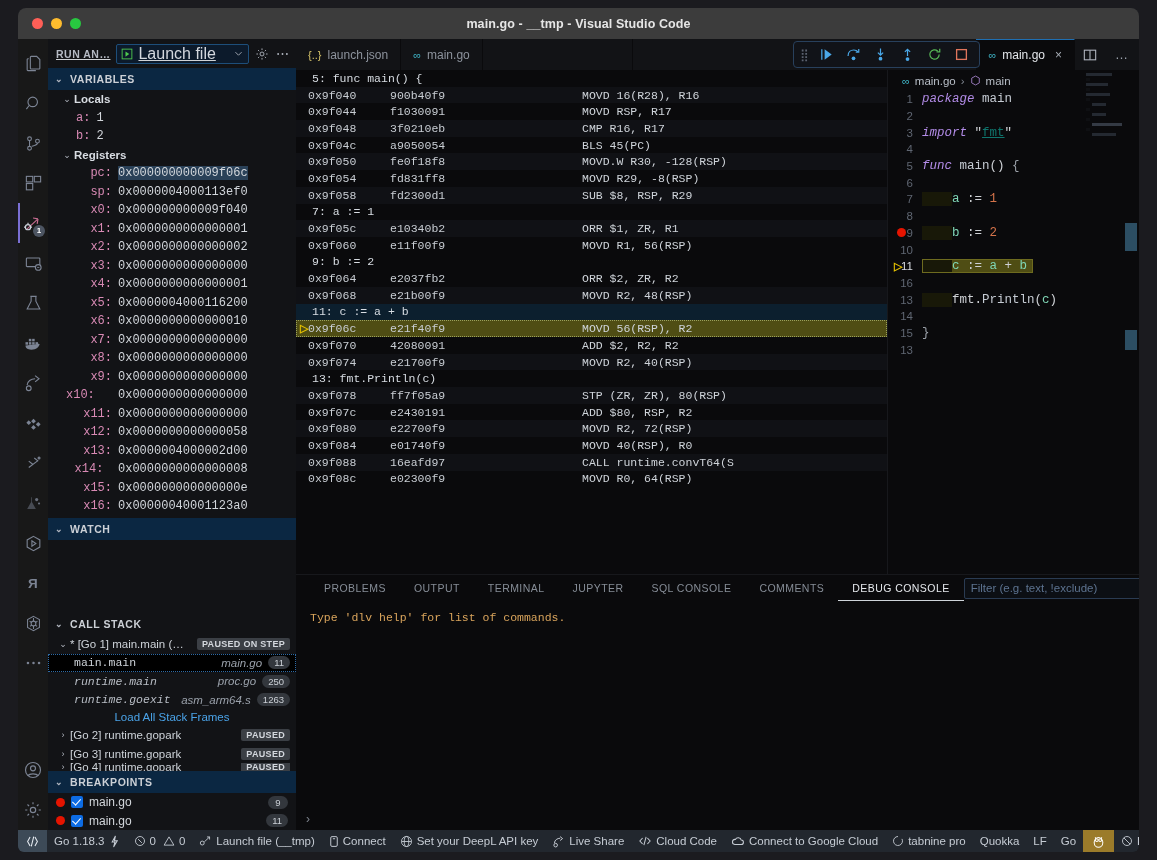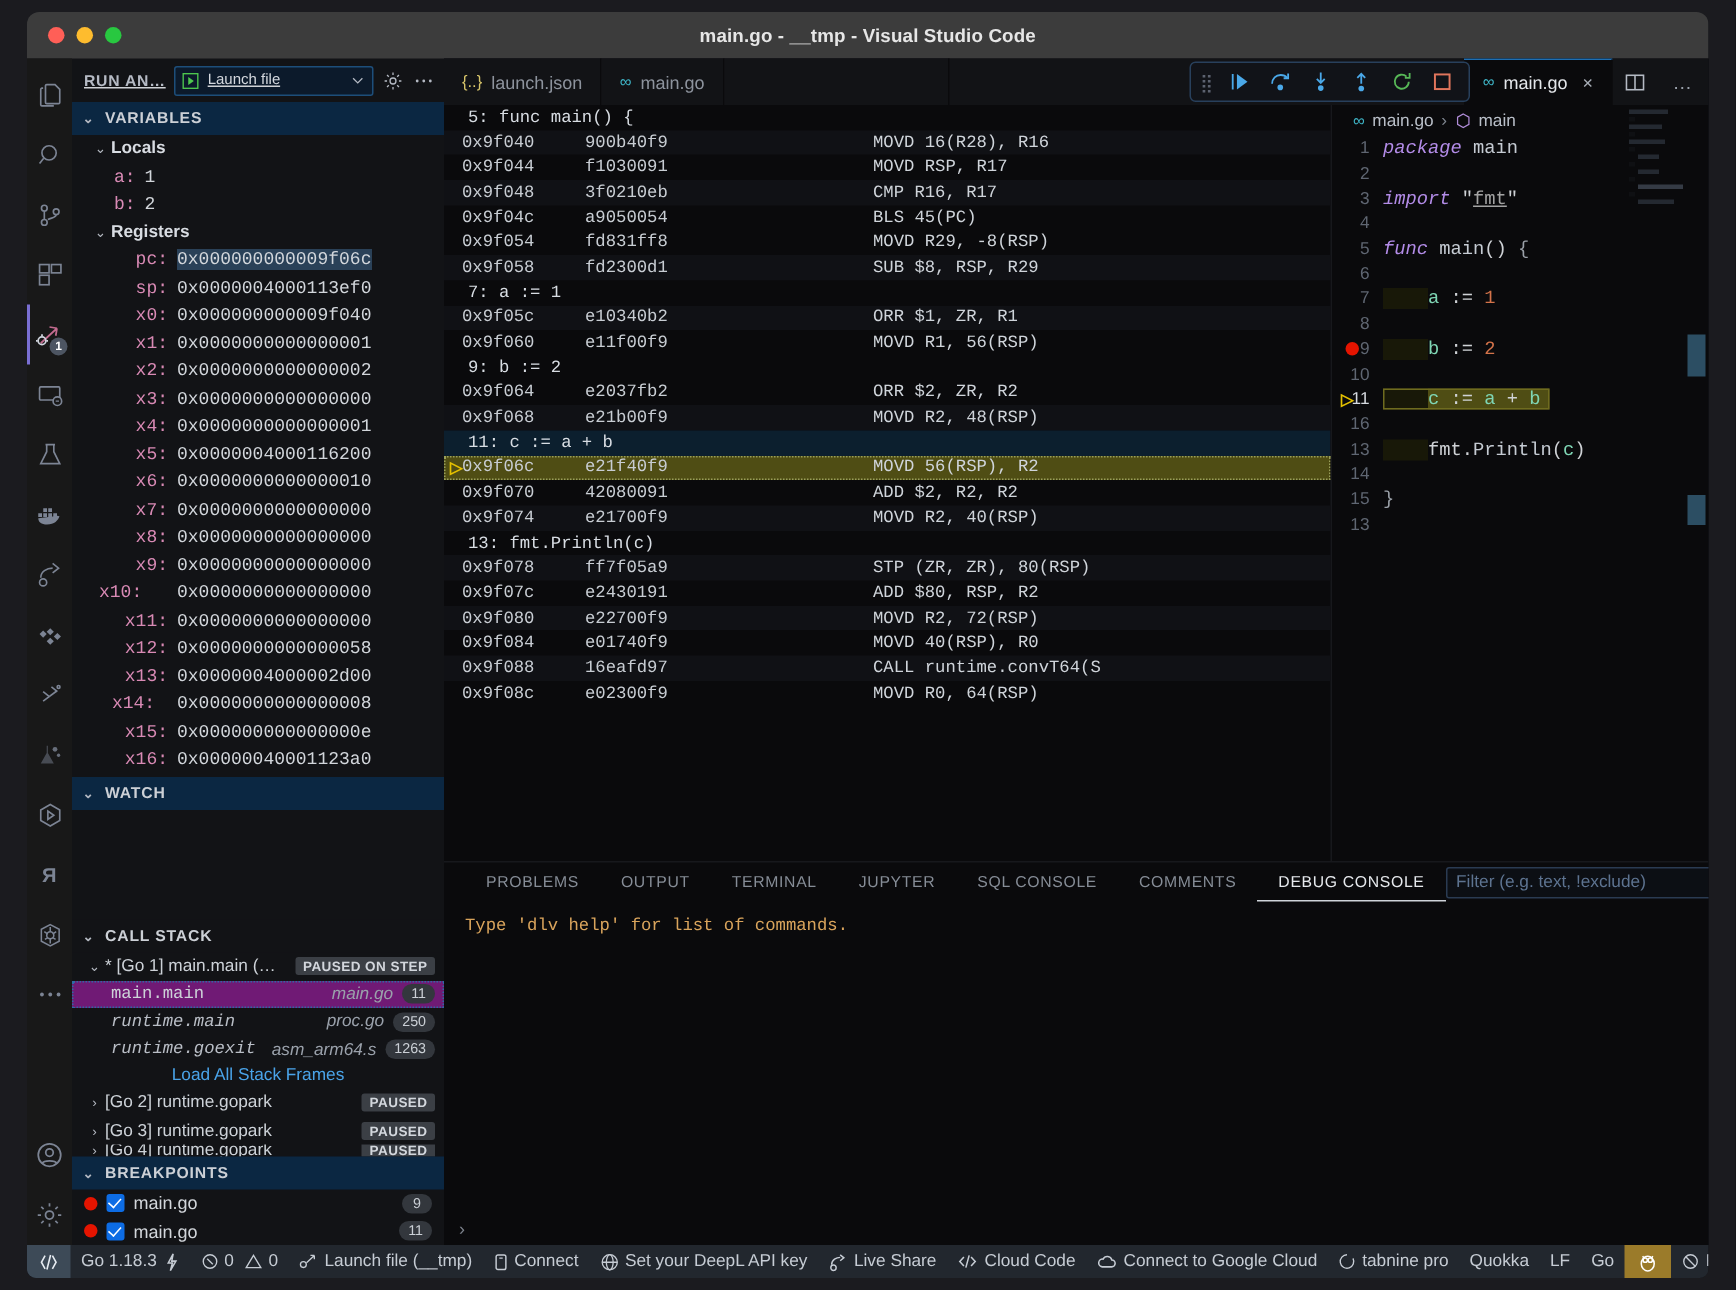--- a/index.html
+++ b/index.html
@@ -55,21 +55,21 @@
   
   #sidebar { width:248px; flex:0 0 248px; background:#121316; display:flex; flex-direction:column; min-height:0;}
   #sb-head {
     height:29px; display:flex; align-items:center; padding:0 6px 0 8px; gap:6px; flex:0 0 29px;text-decoration:underline;
   }
   #sb-head .sb-title { font-size:10.5px; letter-spacing:.5px; color:#b5bac4; font-weight:600; white-space:nowrap; }
   .launch-box {
     display:flex; align-items:center; gap:5px; background:#0c1a2b; border:1px solid #1d4e7a;
     height:20px; padding:0 4px; flex:1; min-width:0; border-radius:2px;
   }
-  .launch-box .lbl { font-size:10px; color:#d4d8de; white-space:nowrap; overflow:hidden; }
+  .launch-box .lbl { font-size:16px; color:#d4d8de; white-space:nowrap; overflow:hidden; }
   .iconbtn { color:#b5bac4; display:flex; align-items:center; justify-content:center; }
 
   .section-head {
     height:22px; display:flex; align-items:center; gap:4px; padding-left:4px;
     font-size:10.5px; font-weight:bold; letter-spacing:.55px; color:#ccd0d6;
     background:#121316;
   }
   .section-head.focus { background:#0b2742; }
   .chev { width:14px; text-align:center; color:#b4b9c2; font-size:9px; }
 
@@ -77,21 +77,21 @@
   .k-name { color:#d98ab5; }
   .v-val { color:#d2d6db; }
   .hl-val { background:#2a4158; }
   .lbl-bold { color:#d8dce2; font-weight:bold; font-size:11.5px; }
 
   #varbody { overflow:hidden; flex:0 0 auto; }
   .watch-empty { flex:1; background:#121316; }
 
   
   .cs-row { height:18.5px; display:flex; align-items:center; font-size:11.5px; white-space:nowrap; padding-right:6px; }
-  .cs-row.sel { background:#701a75; outline:1px dotted #2e6aa5; outline-offset:-1px;}
+  .cs-row.sel { background:#000000; outline:1px dotted #2e6aa5; outline-offset:-1px;}
   .cs-name { color:#cdd2d8; }
   .cs-name.italic { font-style:italic; color:#b9bec6; }
   .cs-file { color:#9aa1ab; font-style:italic; margin-left:auto; }
   .cs-line {
     background:#33373d; color:#cbd0d6; border-radius:8px; font-size:9.5px;
     padding:1px 6px; margin-left:6px; min-width:20px; text-align:center;
   }
   .pill-paused {
     background:#3b3f45; color:#d3d7dd; font-size:9px; font-weight:bold; letter-spacing:.3px;
     padding:1px 5px; border-radius:2px; margin-left:auto;
@@ -172,21 +172,21 @@
   .cl-code { white-space:pre; }
   .cl-indent-box { background:#181808; }
   .cl.cur .cl-codewrap {
     background:#4f4d14; outline:1px solid #6e6b1f; outline-offset:-1px; padding-right:6px;
   }
   .cl-codewrap { display:inline-flex; }
   .cl-bpdot { position:absolute; left:9px; width:9px; height:9px; border-radius:50%; background:#e51400;}
   .cl-arrow { position:absolute; left:6px; color:#e5c100; font-size:11px; font-weight:bold;}
   .t-kw { color:#b38ce8; font-style:italic; }
   .t-fn { color:#c5cbd3; }
-  .t-str { color:#a3a3a3; text-decoration:underline; }
+  .t-str { color:#0f766e; text-decoration:underline; }
   .t-num { color:#d4734a; }
   .t-var { color:#7fd6b5; }
   .t-brace { color:#9aa0a8; }
   .minimap {
     position:absolute; right:13px; top:3px; width:40px; height:62px; opacity:.5;
   }
   .mm-l { height:3px; background:#3e4856; margin-bottom:2px; }
   .scroll-v { position:absolute; right:0; width:12px; background:#1d2026; border-radius:0;}
 
   
@@ -688,20 +688,25 @@
               </div>
               <div class="dz-line alt">
                 <span class="mono dz-addr">0x9f048</span>
                 <span class="mono dz-bytes">3f0210eb</span>
                 <span class="mono dz-instr">CMP R16, R17</span>
               </div>
               <div class="dz-line">
                 <span class="mono dz-addr">0x9f04c</span>
                 <span class="mono dz-bytes">a9050054</span>
                 <span class="mono dz-instr">BLS 45(PC)</span>
+              </div>
+              <div class="dz-line alt">
+                <span class="mono dz-addr">0x9f050</span>
+                <span class="mono dz-bytes">fe0f18f8</span>
+                <span class="mono dz-instr">MOVD.W R30, -128(RSP)</span>
               </div>
               <div class="dz-line">
                 <span class="mono dz-addr">0x9f054</span>
                 <span class="mono dz-bytes">fd831ff8</span>
                 <span class="mono dz-instr">MOVD R29, -8(RSP)</span>
               </div>
               <div class="dz-line alt">
                 <span class="mono dz-addr">0x9f058</span>
                 <span class="mono dz-bytes">fd2300d1</span>
                 <span class="mono dz-instr">SUB $8, RSP, R29</span>

